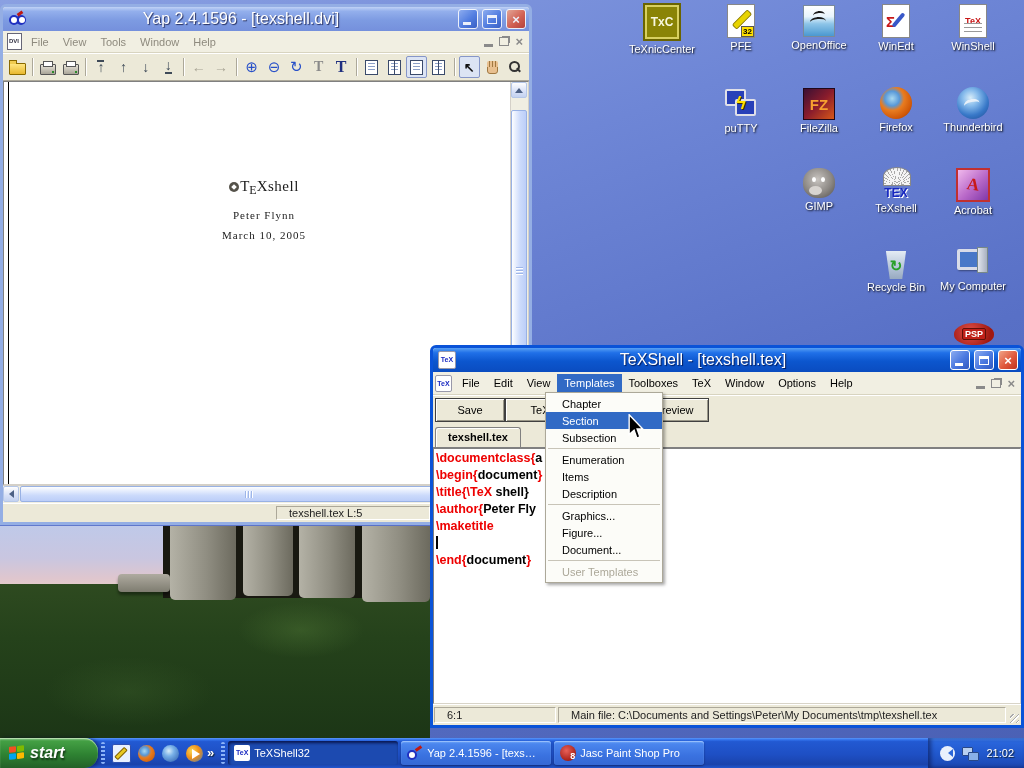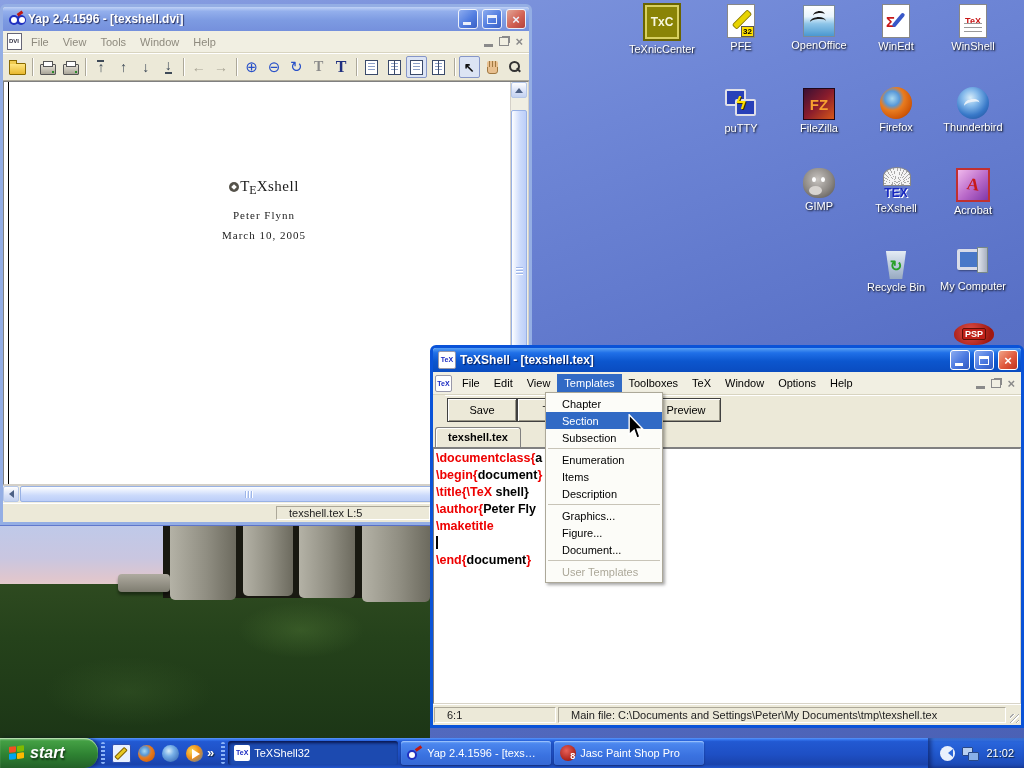--- a/index.html
+++ b/index.html
@@ -84,22 +84,22 @@
     background:linear-gradient(90deg,#E0E4EC,#A8B0C0);border:1px solid #788;}
   #psp-badge{position:absolute;left:954px;top:323px;z-index:3;width:40px;height:22px;
     background:radial-gradient(circle at 40% 40%,#E05048,#A01810 75%);border-radius:50% 50% 45% 45%;
     display:flex;align-items:center;justify-content:center;}
   #psp-badge span{font-size:9px;font-weight:bold;color:#fff;background:#C02018;border:1px solid #601008;
     padding:0 2px;border-radius:2px;}
   
   .xp-window{position:absolute;display:flex;flex-direction:column;background:#ECE9D8;}
   .titlebar{height:24px;display:flex;align-items:center;padding:0 3px 0 5px;gap:4px;
     border-radius:3px 3px 0 0;}
-  .titlebar .title{flex:1;color:#fff;font-weight:bold;font-size:12px;text-shadow:1px 1px 1px rgba(0,0,40,.7);
-    white-space:nowrap;overflow:hidden;}
+  .titlebar .title{flex:1;color:#fff;font-weight:normal;font-size:16px;text-shadow:1px 1px 1px rgba(0,0,40,.7);
+    white-space:nowrap;overflow:hidden;text-align:center;}
   .xpbtn{width:20px;height:20px;border-radius:3px;border:1px solid #fff;box-sizing:border-box;
     display:flex;align-items:center;justify-content:center;
     background:linear-gradient(135deg,#8CACF0 0%,#4A78E0 55%,#3058C0 100%);position:relative;}
   .xpbtn.close{background:linear-gradient(135deg,#F0A488 0%,#E0583C 55%,#C03420 100%);
     color:#fff;font-size:13px;font-weight:bold;line-height:1;}
   .xpbtn .mingl{position:absolute;left:4px;bottom:3px;width:8px;height:3px;background:#fff;}
   .xpbtn .maxgl{width:10px;height:9px;border:1px solid #fff;border-top:3px solid #fff;box-sizing:border-box;}
   .menubar{height:21px;display:flex;align-items:center;background:#F1EFE2;border-bottom:1px solid #D8D4C0;
     font-size:11px;padding:0 2px;gap:0;}
   .menubar .mitem{padding:3px 7px;}
@@ -193,21 +193,21 @@
   #yap-hscroll{height:17px;position:relative;background:#F0EEE2;border-top:1px solid #D4D0C8;}
   .hthumb{position:absolute;top:0;left:17px;right:51px;height:16px;border:1px solid #98B1E4;border-radius:2px;
     background:linear-gradient(180deg,#FDFEFF,#CBDAFB 60%,#BCCEF8);box-sizing:border-box;}
   .hthumb::after{content:"";position:absolute;top:4px;left:50%;height:7px;width:8px;margin-left:-4px;
     background:repeating-linear-gradient(90deg,#9EB6E8 0 1px,#fff 1px 2px,transparent 2px 3px);}
   
   #texshell{left:430px;top:345px;width:594px;height:383px;z-index:10;
     border:3px solid #0A53D8;border-radius:6px 6px 0 0;box-sizing:border-box;}
   #texshell .titlebar{background:linear-gradient(180deg,#58A0F4 0%,#2070E8 20%,#0C56CE 55%,#0A4CC0 100%);}
   #texshell .menubar{height:22px;}
-  #tex-toolbar{height:27px;position:relative;border-bottom:none;margin-left:12px;}
+  #tex-toolbar{height:27px;position:relative;border-bottom:none;}
   .push-btn{position:absolute;top:2px;height:22px;width:68px;background:#ECE9D8;font-size:11px;
     border:1px solid #404040;box-shadow:inset 1px 1px 0 #fff, inset -1px -1px 0 #9A9788;
     display:flex;align-items:center;justify-content:center;}
   #tabbar{height:24px;background:#ECE9D8;border-bottom:1px solid #808080;display:flex;align-items:flex-end;padding:0 2px;}
   #tab-file{font-size:11px;font-weight:bold;padding:3px 12px 4px;background:#ECE9D8;
     border:1px solid #808080;border-bottom:none;border-radius:3px 3px 0 0;
     box-shadow:inset 1px 1px 0 #fff;}
   #editor{flex:1;background:#fff;border:1px solid;border-color:#808080 #D8D4C8 #D8D4C8 #808080;
     padding:1px 0 0 2px;font-weight:bold;font-size:12.5px;line-height:17px;overflow:hidden;position:relative;}
   .eline{white-space:pre;height:17px;}

